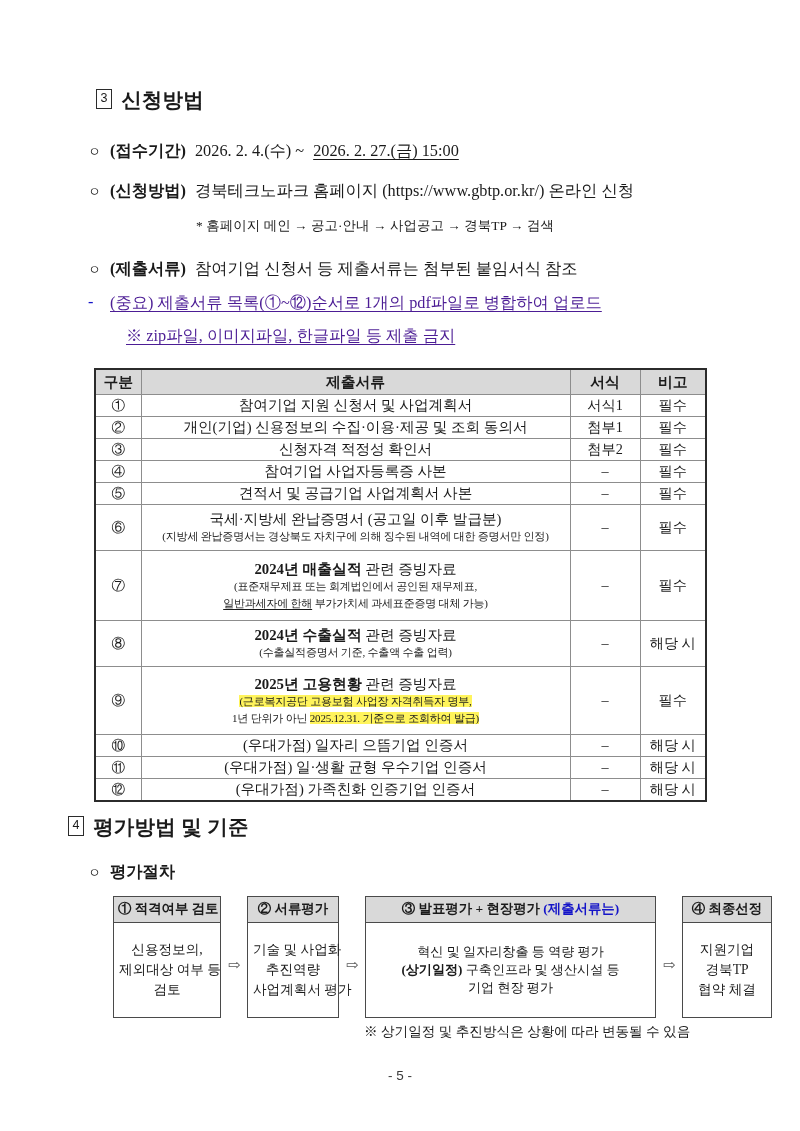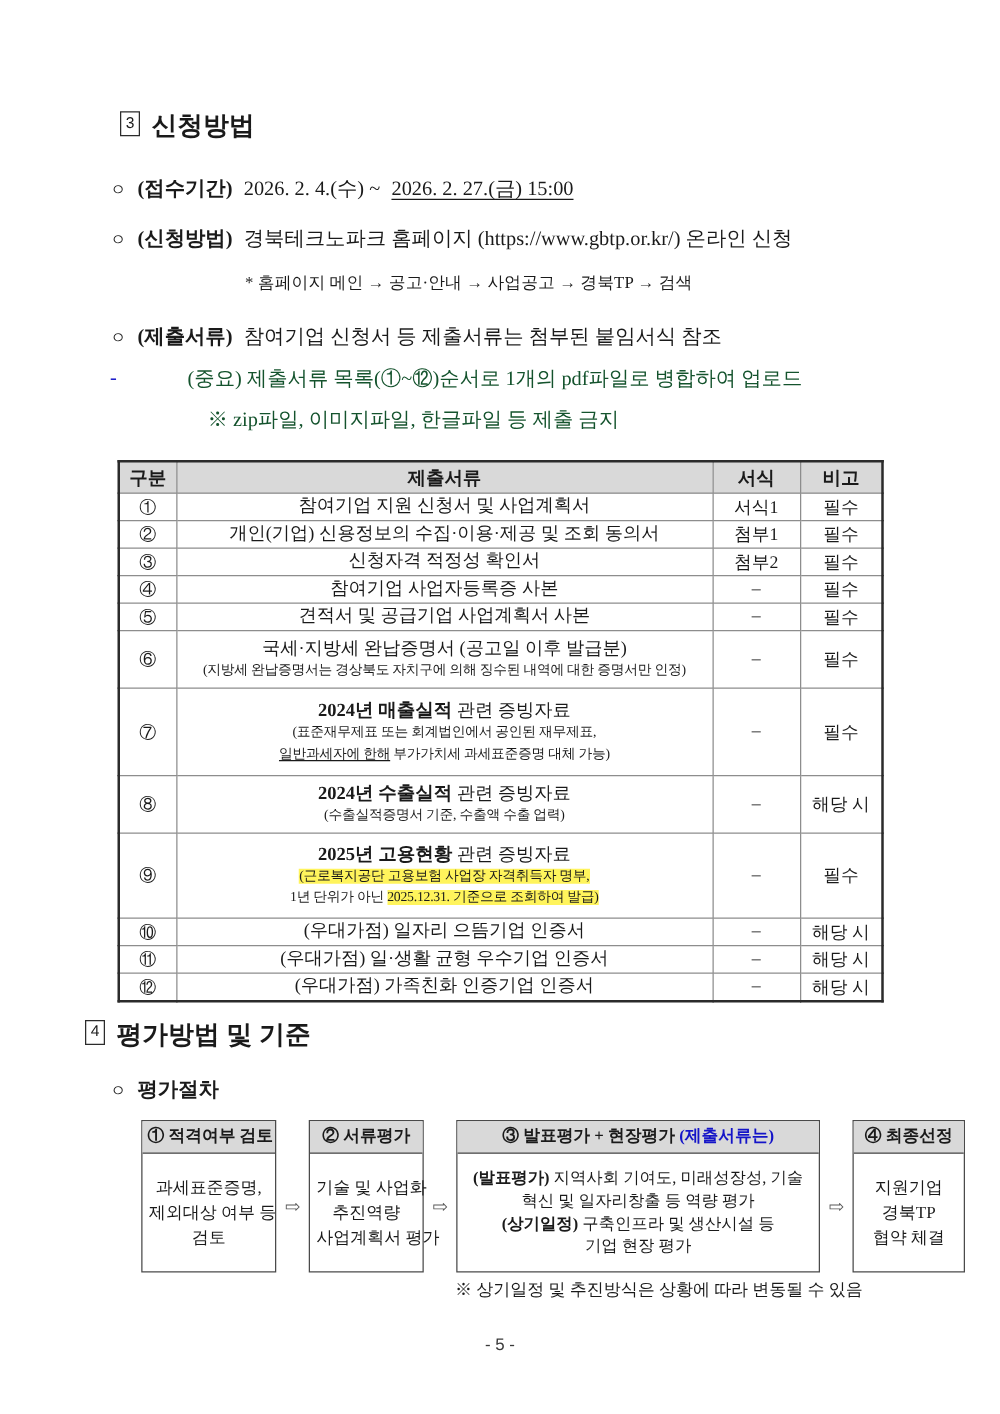--- a/index.html
+++ b/index.html
@@ -64,24 +64,24 @@
     font-size: 13.4px;
     white-space: nowrap;
     letter-spacing: 0.1px;
   }
   .blue {
     color: #1414c8;
   }
   .blue-line {
     position: absolute;
     font-size: 16.3px;
-    color: #14532d;
+    color: #4c1d95;
     white-space: nowrap;
+    text-decoration: underline;
     text-underline-offset: 3px;
-    margin-left: 40px;
   }
   .dash-marker {
     position: absolute;
     font-size: 16.3px;
     color: #1414c8;
   }
 
   
   .doc-table {
     position: absolute;
@@ -343,21 +343,21 @@
   <div class="bullet" style="left:88px; top:861px;">
     <span class="marker">ㅇ</span>
     <span class="lbl">평가절차</span>
   </div>
 
   <div class="flow" style="left:113px; top:896px;">
 
     <div class="fbox" style="width:108px; height:122px;">
       <div class="fhead">① 적격여부 검토</div>
       <div class="fbody">
-        <div class="l">과세표준증명,</div>
+        <div class="l">신용정보의,</div>
         <div class="l">제외대상 여부 등</div>
         <div class="l">검토</div>
       </div>
     </div>
 
     <div class="arrow">⇨</div>
 
     <div class="fbox" style="width:92px; height:122px;">
       <div class="fhead">② 서류평가</div>
       <div class="fbody">
@@ -367,23 +367,20 @@
       </div>
     </div>
 
     <div class="arrow">⇨</div>
 
     <div class="fbox" style="width:291px; height:122px;">
       <div class="fhead">
         <span>③ 발표평가 + 현장평가 </span><span class="blue">(제출서류는)</span>
       </div>
       <div class="fbody" style="font-size:13.1px; line-height:1.4;">
-        <div class="l">
-          <span class="lbl">(발표평가)</span><span> 지역사회 기여도, 미래성장성, 기술</span>
-        </div>
         <div class="l">혁신 및 일자리창출 등 역량 평가</div>
         <div class="l">
           <span class="lbl">(상기일정)</span><span> 구축인프라 및 생산시설 등</span>
         </div>
         <div class="l">기업 현장 평가</div>
       </div>
     </div>
 
     <div class="arrow">⇨</div>
 

